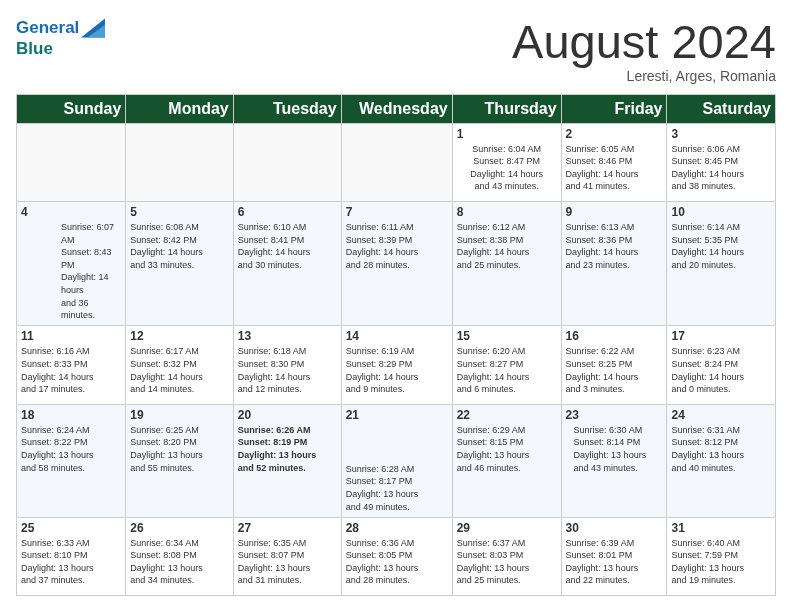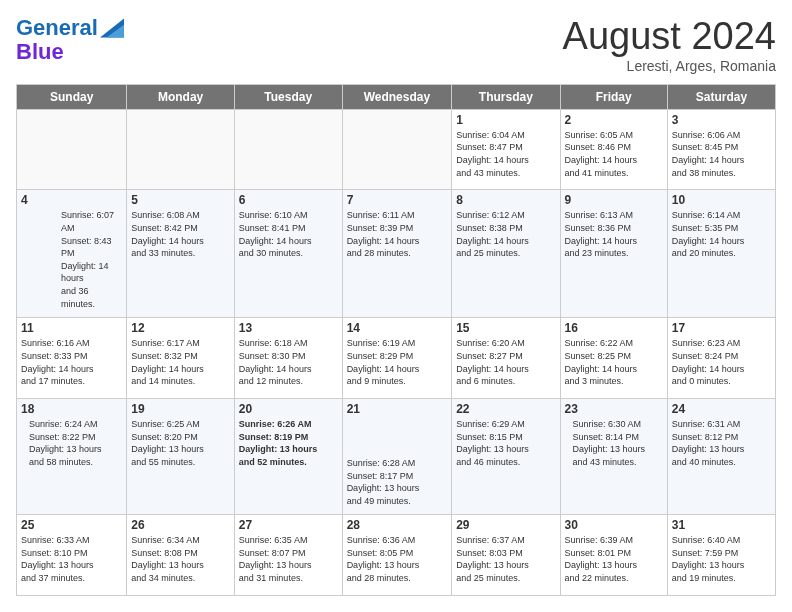--- a/index.html
+++ b/index.html
@@ -21,58 +21,58 @@
       display: flex;
       justify-content: space-between;
       align-items: flex-start;
       margin-bottom: 10px;
     }
     .logo {
       display: flex;
       align-items: center;
     }
     .logo-text {
-      font-size: 22px;
+      font-size: 17px;
       font-weight: bold;
       color: #333;
       line-height: 1.1;
     }
     .logo-text span {
       color: #1a6bb5;
     }
     .logo-icon {
       width: 24px;
       height: 24px;
       margin-left: 2px;
     }
     .title-block {
       text-align: right;
     }
     .month-title {
-      font-size: 38px;
+      font-size: 47px;
       font-weight: normal;
       color: #333;
       line-height: 1.1;
     }
     .location {
       font-size: 14px;
       color: #555;
     }
     .calendar {
       width: 100%;
       border-collapse: collapse;
       flex: 1;
     }
     .calendar thead tr th {
-      background: #737373;
+      background: #14532d;
       color: #fff;
-      font-size: 12px;
+      font-size: 16px;
       font-weight: bold;
       padding: 5px 4px;
-      text-align: center;
+      text-align: right;
       border: 1px solid #ccc;
     }
     .calendar tbody tr td {
       vertical-align: top;
       border: 1px solid #ccc;
       padding: 3px 4px;
       font-size: 9.5px;
       color: #333;
       width: 113px;
       height: 78px;
@@ -105,21 +105,21 @@
       <div>
         <div style="display:flex;align-items:center;">
           <span class="logo-text">
             <span>General</span>
           </span>
           <svg class="logo-icon" viewBox="0 0 30 24" xmlns="http://www.w3.org/2000/svg">
             <polygon points="0,24 30,0 30,24" fill="#1a6bb5"></polygon>
             <polygon points="8,24 30,8 30,24" fill="#4a9fd5"></polygon>
           </svg>
         </div>
-        <div class="logo-text" style="color:#6d28d9;">Blue</div>
+        <div class="logo-text" style="color:#0f766e;">Blue</div>
       </div>
     </div>
     <div class="title-block">
       <div class="month-title">August 2024</div>
       <div class="location">Leresti, Arges, Romania</div>
     </div>
   </div>
 
   <table class="calendar">
     <thead>
@@ -134,21 +134,21 @@
         </tr>
     </thead>
     <tbody>
     <tr>
           <td class="empty"></td>
           <td class="empty"></td>
           <td class="empty"></td>
           <td class="empty"></td>
           <td>
             <span class="day-num">1</span>
-            <div class="day-info" style="white-space: pre-line;">Sunrise: 6:04 AM
+            <div class="day-info" style="white-space: pre-line; text-align: center;">Sunrise: 6:04 AM
 Sunset: 8:47 PM
 Daylight: 14 hours
 and 43 minutes.</div>
           </td>
           <td>
             <span class="day-num">2</span>
             <div class="day-info" style="white-space: pre-line;">Sunrise: 6:05 AM
 Sunset: 8:46 PM
 Daylight: 14 hours
 and 41 minutes.</div>
@@ -259,21 +259,21 @@
             <span class="day-num">17</span>
             <div class="day-info" style="white-space: pre-line;">Sunrise: 6:23 AM
 Sunset: 8:24 PM
 Daylight: 14 hours
 and 0 minutes.</div>
           </td>
         </tr>
         <tr>
           <td>
             <span class="day-num">18</span>
-            <div class="day-info" style="white-space: pre-line; margin-left: 8px;">Sunrise: 6:24 AM
+            <div class="day-info" style="white-space: pre-line;">Sunrise: 6:24 AM
 Sunset: 8:22 PM
 Daylight: 13 hours
 and 58 minutes.</div>
           </td>
           <td>
             <span class="day-num">19</span>
             <div class="day-info" style="white-space: pre-line;">Sunrise: 6:25 AM
 Sunset: 8:20 PM
 Daylight: 13 hours
 and 55 minutes.</div>

